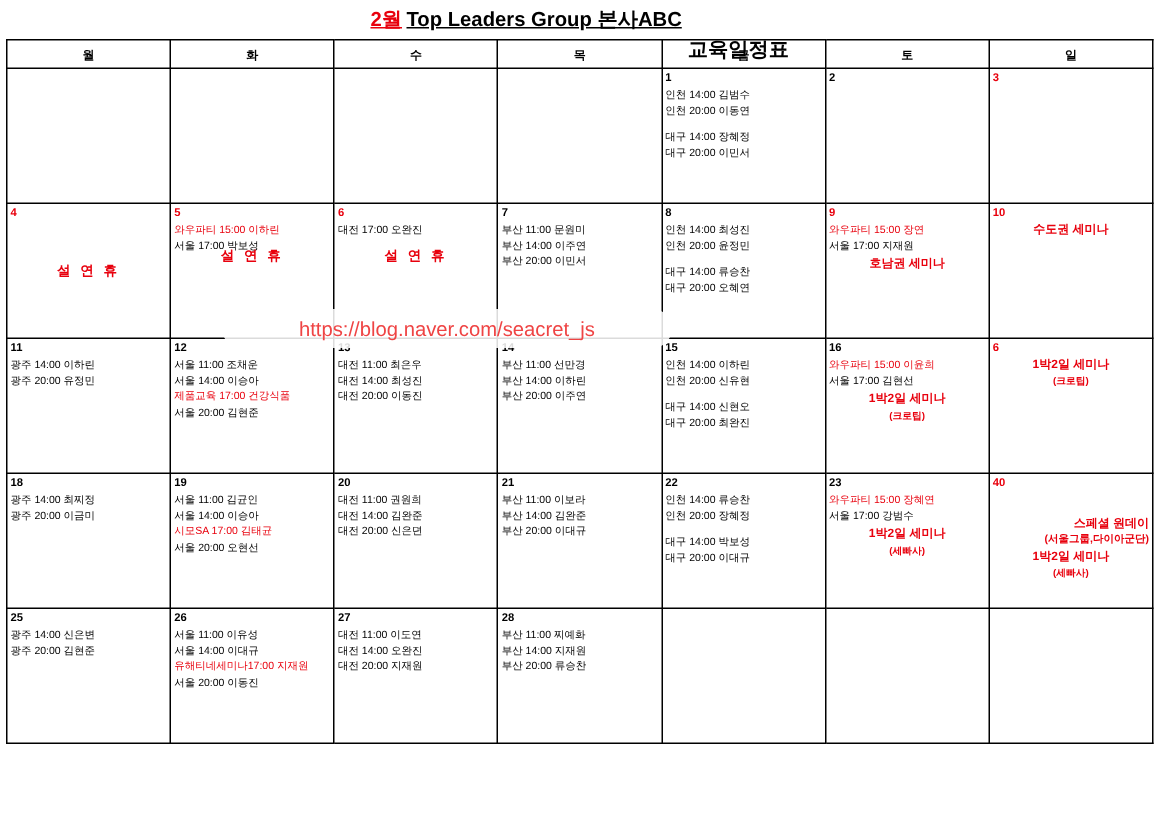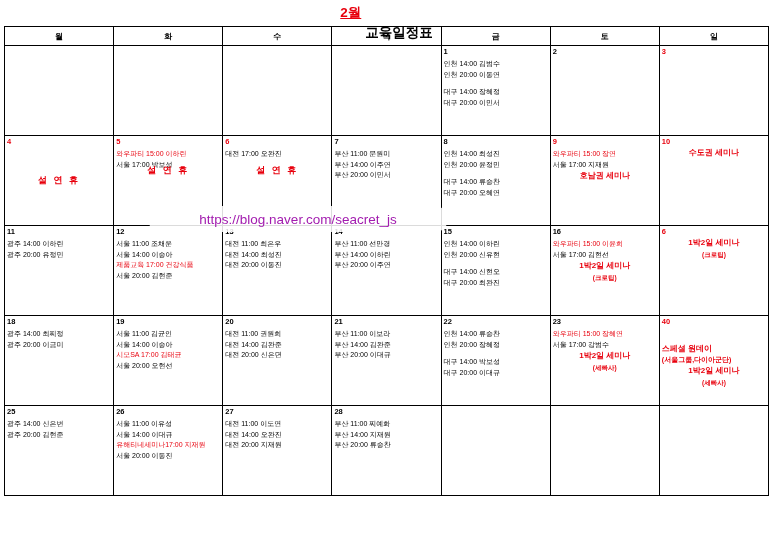--- a/index.html
+++ b/index.html
@@ -102,53 +102,54 @@
     font-weight: bold;
     color: #e8000d;
     line-height: 12px;
   }
   .seminar .sub {
     font-weight: bold;
     font-size: 6.5px;
     color: #e8000d;
   }
   .special {
-    text-align: left;
+    text-align: right;
     font-size: 8px;
     font-weight: bold;
     color: #e8000d;
     line-height: 11px;
     margin-top: 16px;
   }
   .special .sub2 { font-size: 7px; }
   .watermark {
     position: absolute;
     left: 148px;
     top: 206px;
     width: 300px;
     height: 26px;
     background: rgba(255,255,255,0.86);
     border-radius: 13px;
     display: flex;
     align-items: center;
     justify-content: center;
     font-size: 13.5px;
-    color: #a21caf;
+    color: #ef4444;
     font-family: "Liberation Sans", sans-serif;
     letter-spacing: 0px;
     z-index: 50;
   }
 </style>
 </head>
 <body>
 
 <div class="page">
 
   <div class="title-bar">
     <span class="t-red">2월</span>
+    <span class="t-black" style="margin-left:3px;">Top Leaders Group 본사ABC</span>
     <span class="t-plain" style="margin-left:4px;margin-top:40px;">교육일정표</span>
   </div>
 
   <table class="cal">
     <thead>
       <tr>
         <th>월</th>
         <th>화</th>
         <th>수</th>
         <th>목</th>

